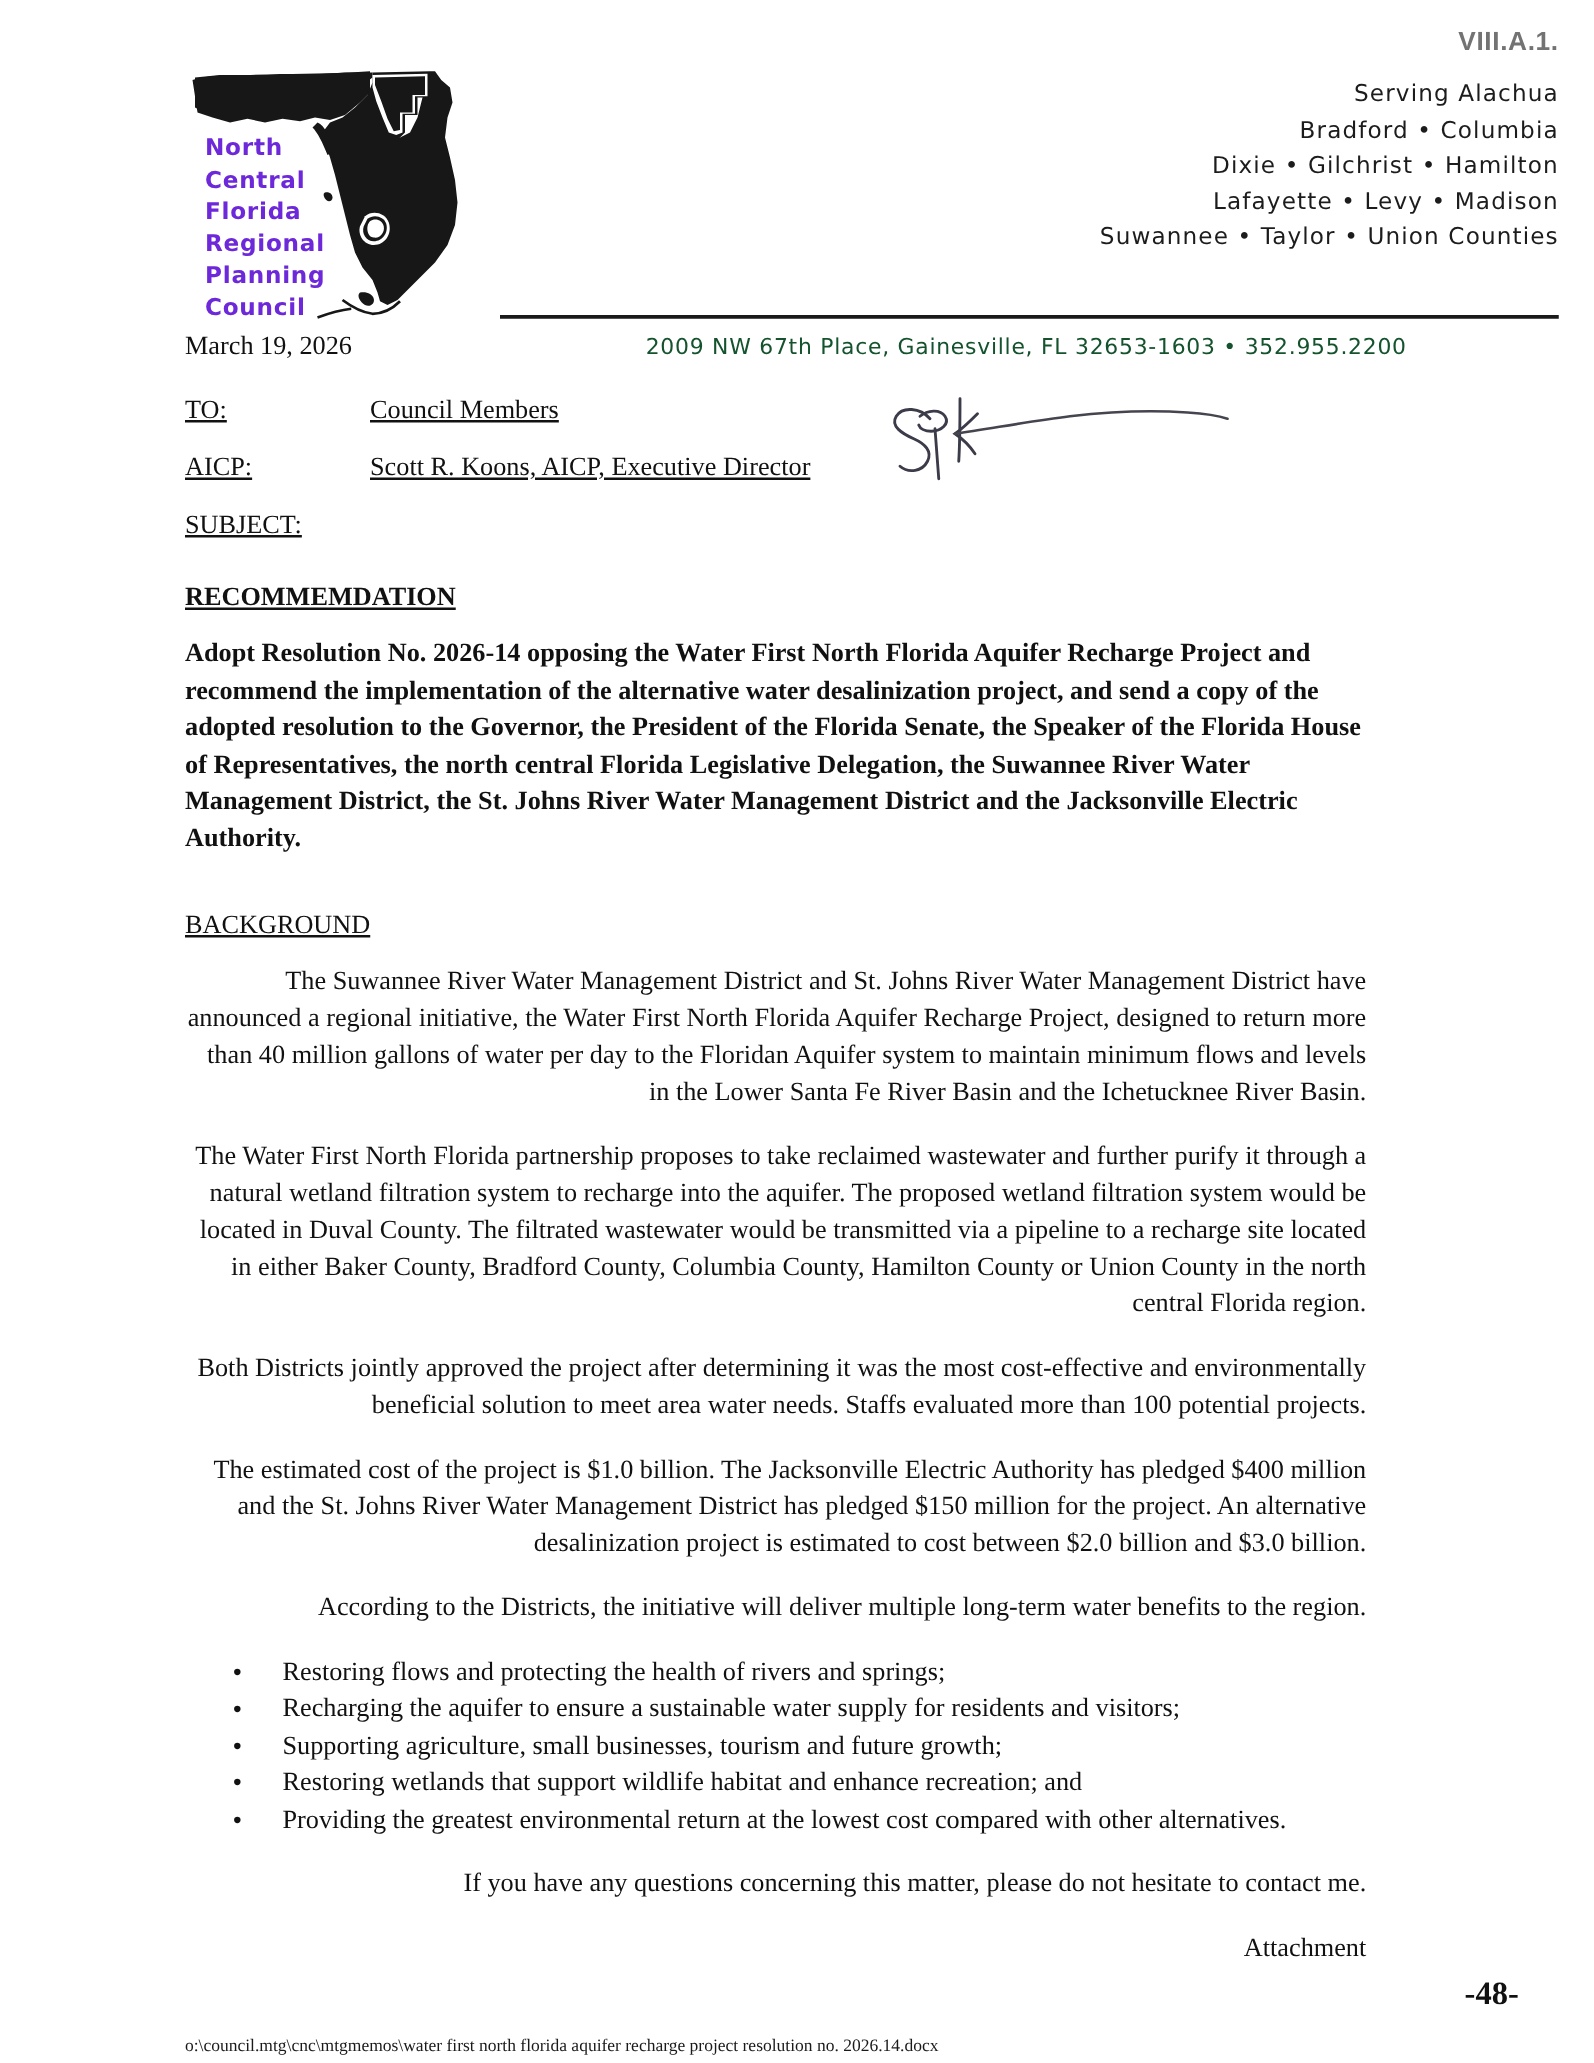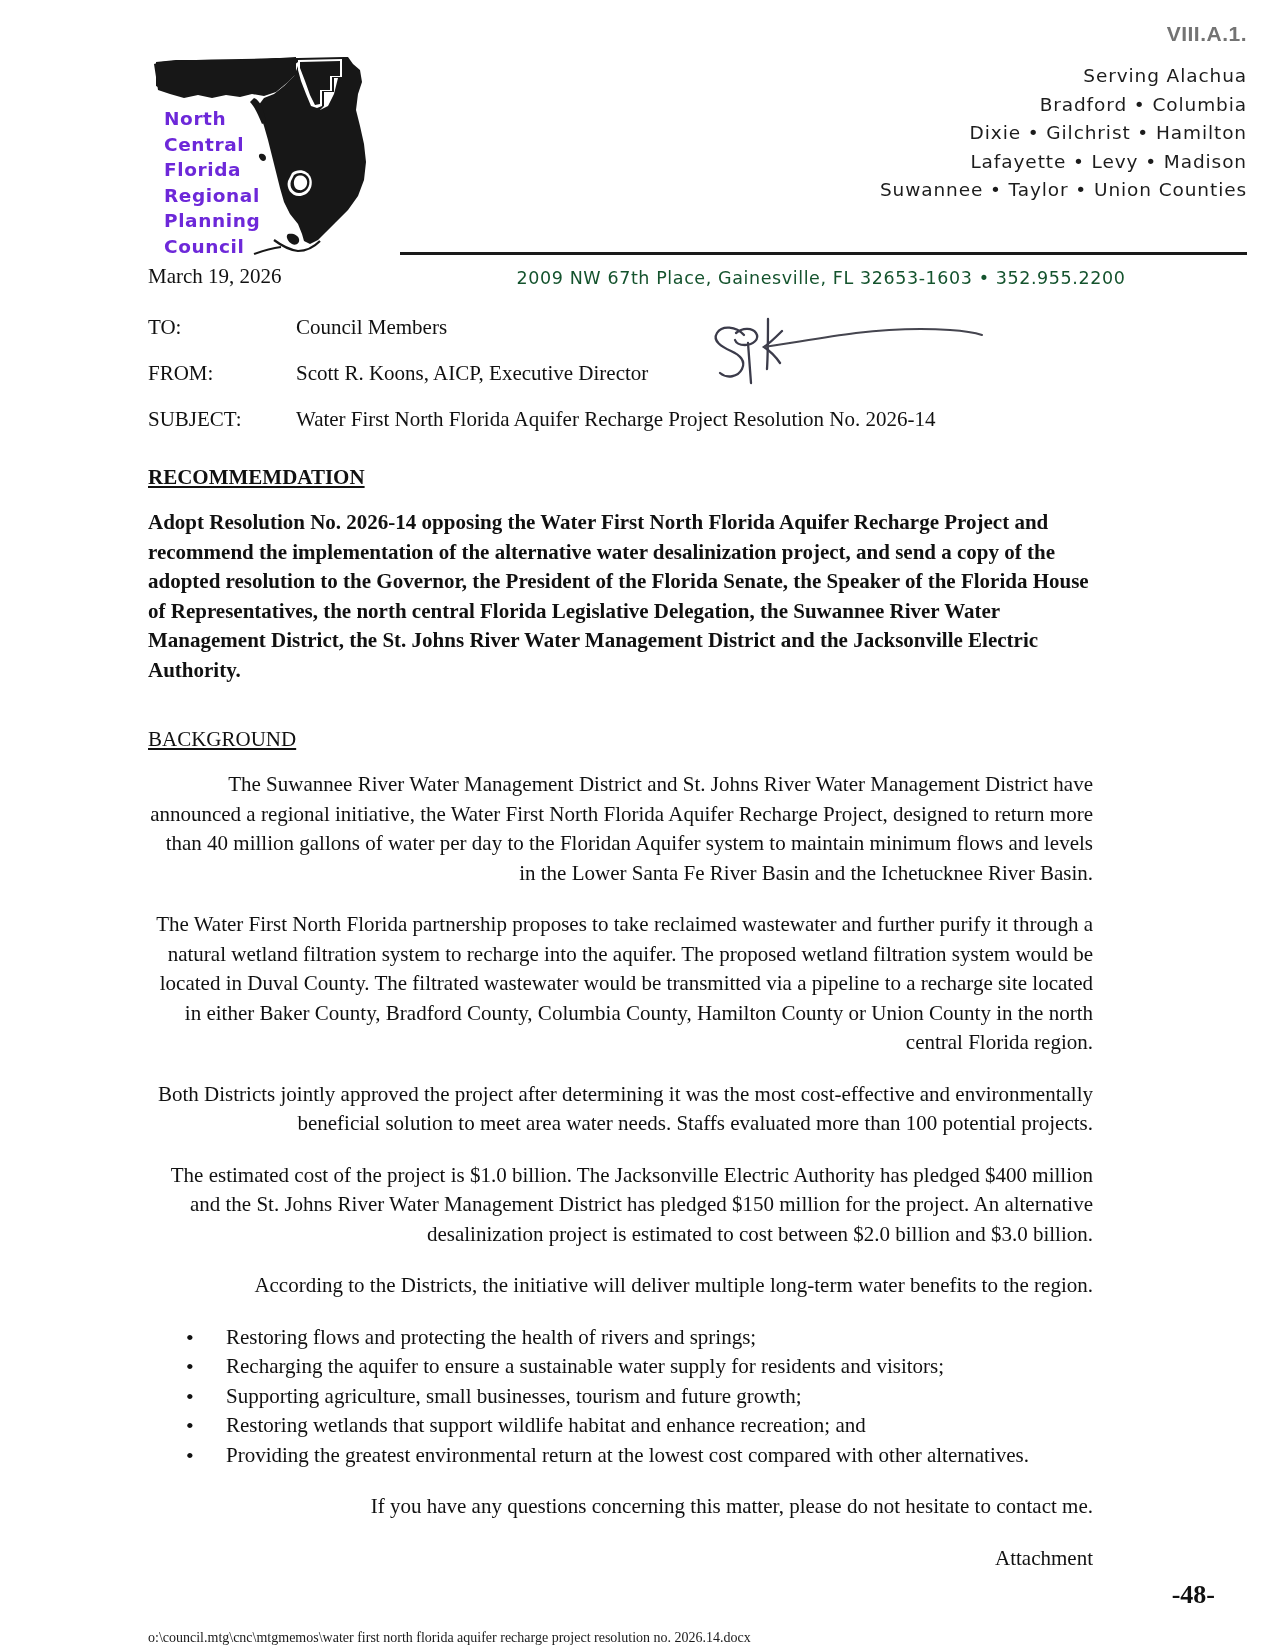--- a/index.html
+++ b/index.html
@@ -113,20 +113,21 @@
     font-size: 21px;
     line-height: 29px;
   }
 
   .date-line { margin-bottom: 22px; }
 
   .memo-row {
     display: flex;
     margin-bottom: 17px;
     position: relative;
+    text-decoration: underline;
   }
   .memo-label {
     width: 148px;
     flex: 0 0 148px;
   }
   .memo-value { flex: 1 1 auto; }
 
   .signature {
     position: absolute;
     left: 552px;
@@ -264,35 +265,34 @@
   <div class="body">
 
     <div class="date-line">March 19, 2026</div>
 
     <div class="memo-row">
       <div class="memo-label">TO:</div>
       <div class="memo-value">Council Members</div>
     </div>
 
     <div class="memo-row">
-      <div class="memo-label">FROM:</div>
+      <div class="memo-label">AICP:</div>
       <div class="memo-value">Scott R. Koons, AICP, Executive Director</div>
       <svg class="signature" viewBox="0 0 300 75" aria-hidden="true">
         <path fill="none" stroke="#3b3b4a" stroke-width="2.3" stroke-linecap="round" stroke-linejoin="round" d="M44,22 C36,13 22,12 17,20 C12,28 22,34 31,38 C40,42 46,48 42,56 C38,64 27,66 20,60"></path>
         <path fill="none" stroke="#3b3b4a" stroke-width="2.3" stroke-linecap="round" d="M36,20 C42,15 52,14 56,20 C60,26 53,32 45,32 C40,32 36,30 35,27"></path>
         <path fill="none" stroke="#3b3b4a" stroke-width="2.3" stroke-linecap="round" d="M48,30 C49,42 50,56 51,70"></path>
         <path fill="none" stroke="#3b3b4a" stroke-width="2.3" stroke-linecap="round" d="M68,6 C68,22 68,40 67,56"></path>
         <path fill="none" stroke="#3b3b4a" stroke-width="2.3" stroke-linecap="round" d="M82,18 C76,24 70,30 64,34 C70,38 76,44 80,50"></path>
         <path fill="none" stroke="#45454f" stroke-width="2.1" stroke-linecap="round" d="M64,34 C92,30 124,24 156,20 C190,16 222,15 250,17 C266,18 276,20 282,22"></path>
       </svg>
     </div>
 
     <div class="memo-row">
       <div class="memo-label">SUBJECT:</div>
-      <div class="memo-value">Water First North Florida Aquifer Recharge Project Resolution No. 2026-14</div>
     </div>
 
     <div>
       <div class="section-head">RECOMMEMDATION</div>
       <div class="recommendation">Adopt Resolution No. 2026-14 opposing the Water First North Florida Aquifer Recharge Project and recommend the implementation of the alternative water desalinization project, and send a copy of the adopted resolution to the Governor, the President of the Florida Senate, the Speaker of the Florida House of Representatives, the north central Florida Legislative Delegation, the Suwannee River Water Management District, the St. Johns River Water Management District and the Jacksonville Electric Authority.</div>
     </div>
 
     <div>
       <div class="section-head plain">BACKGROUND</div>
 

